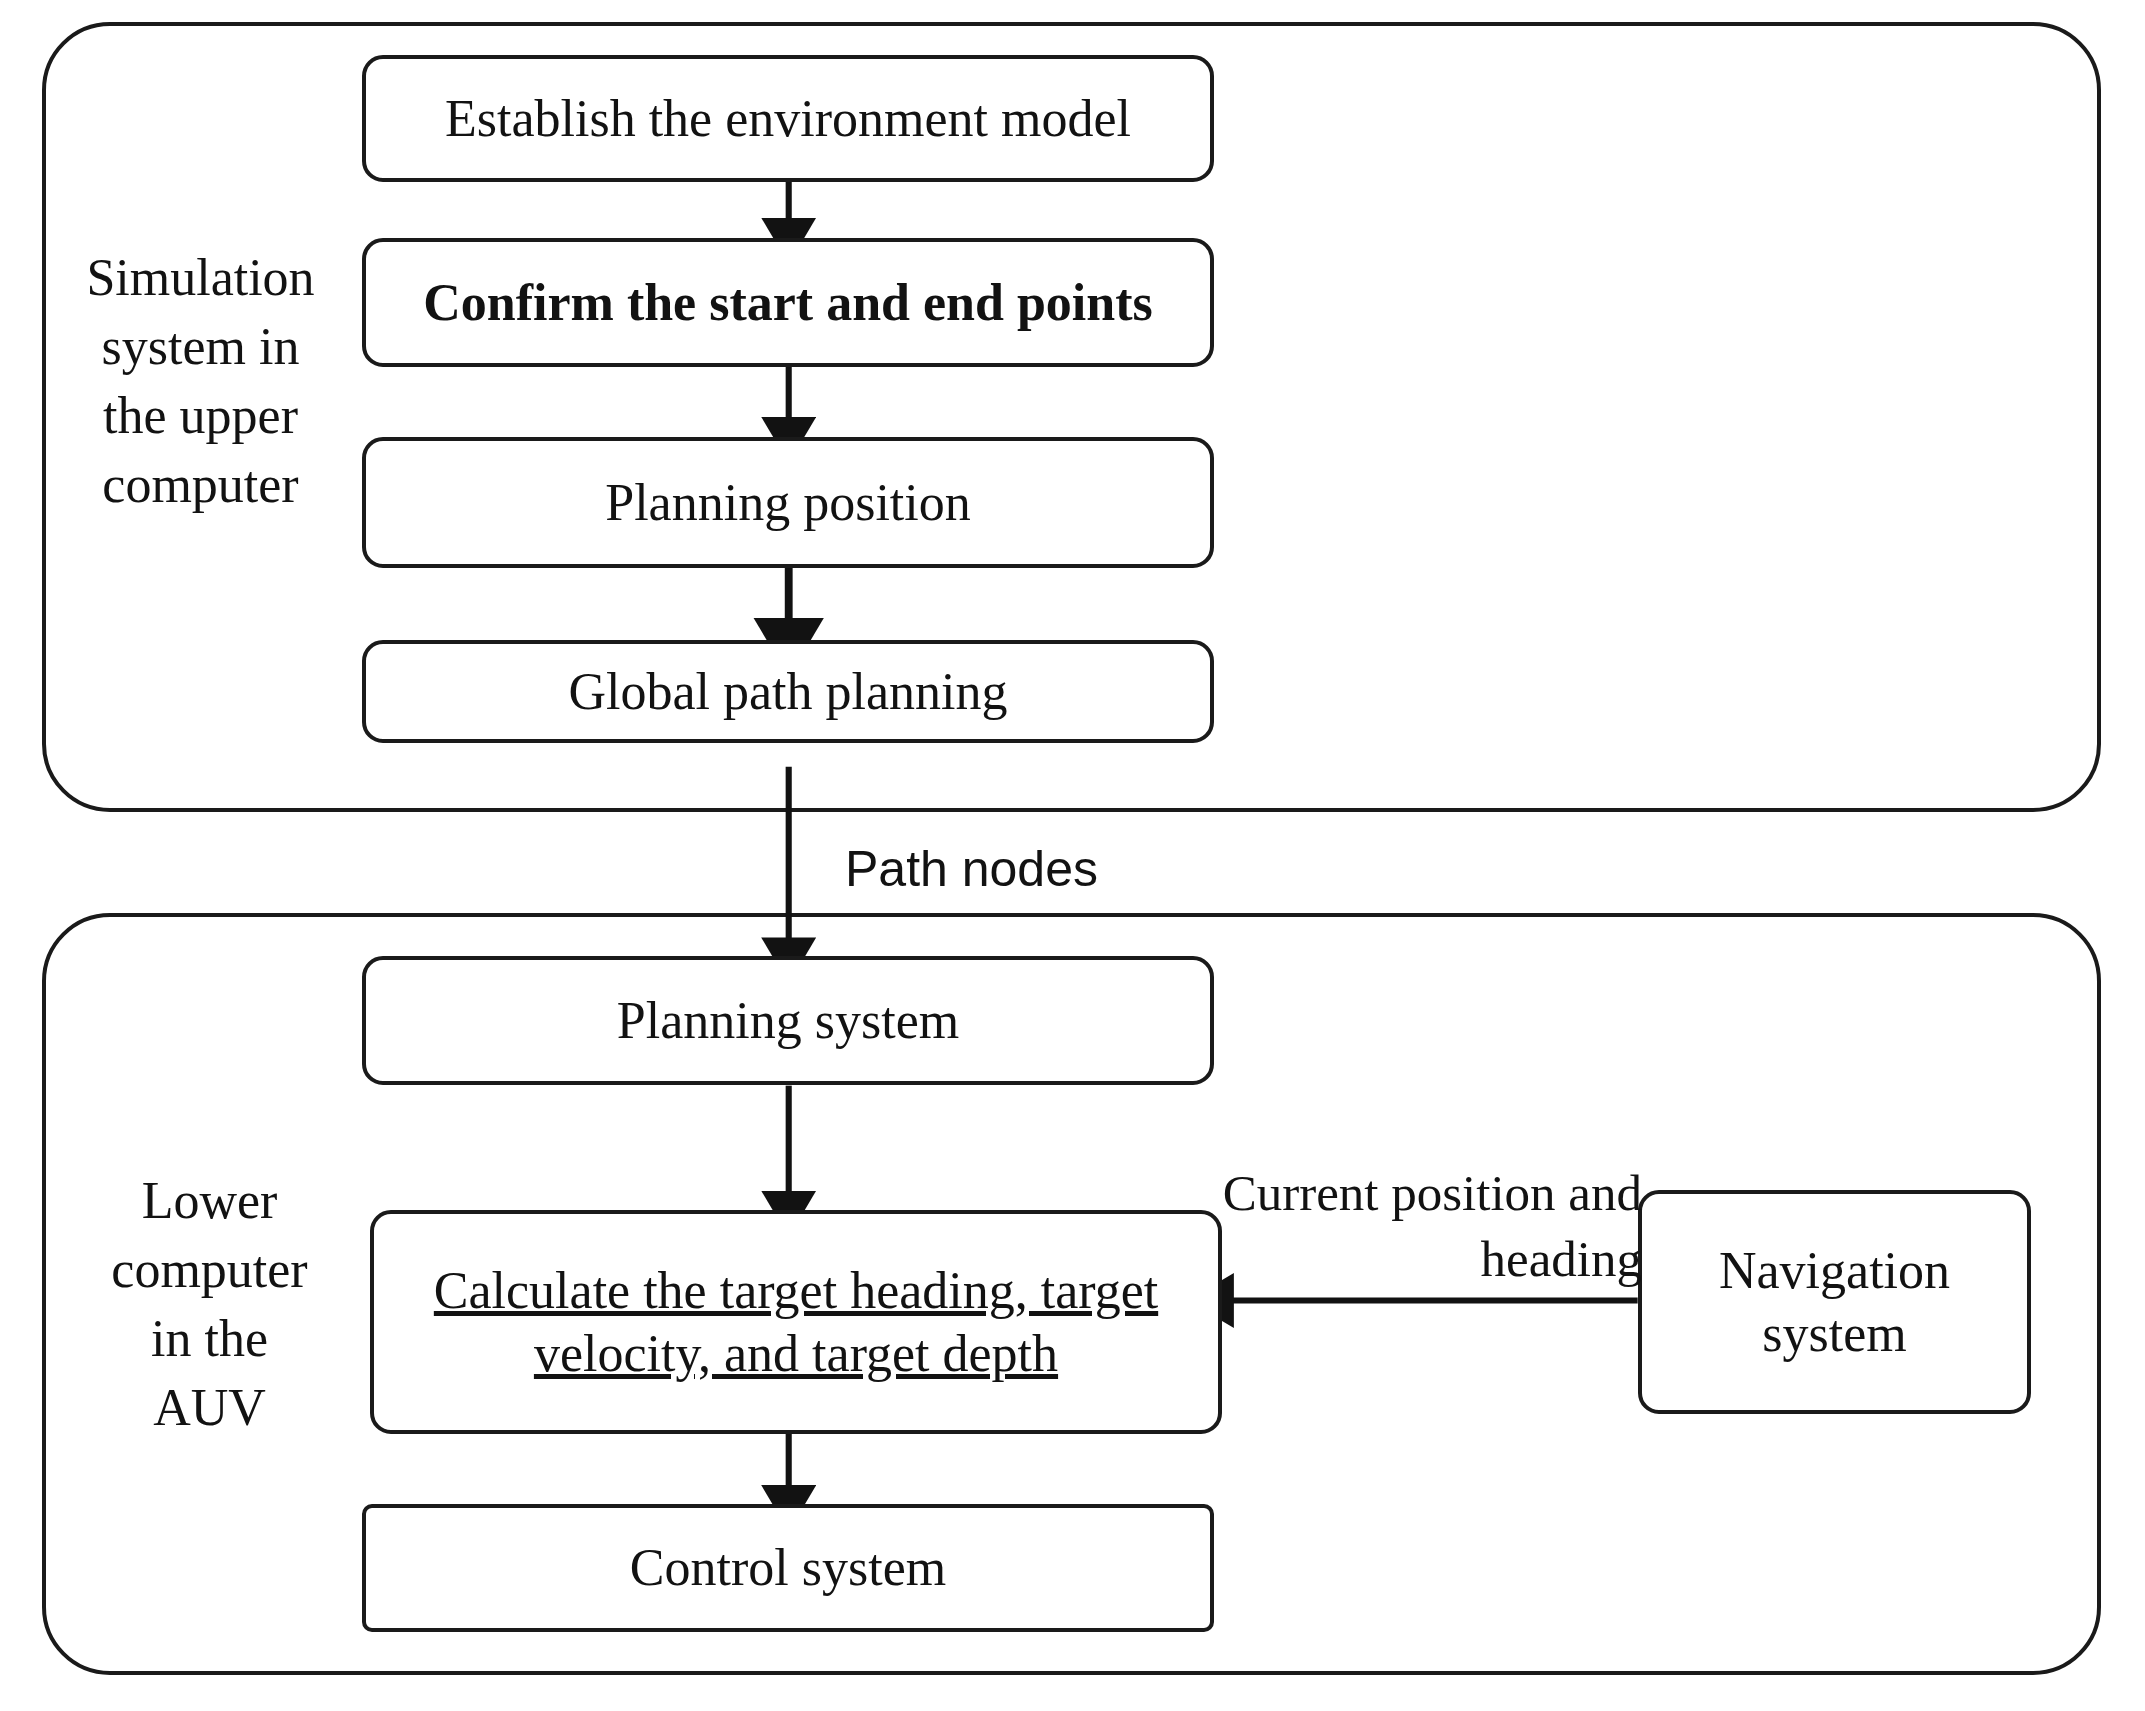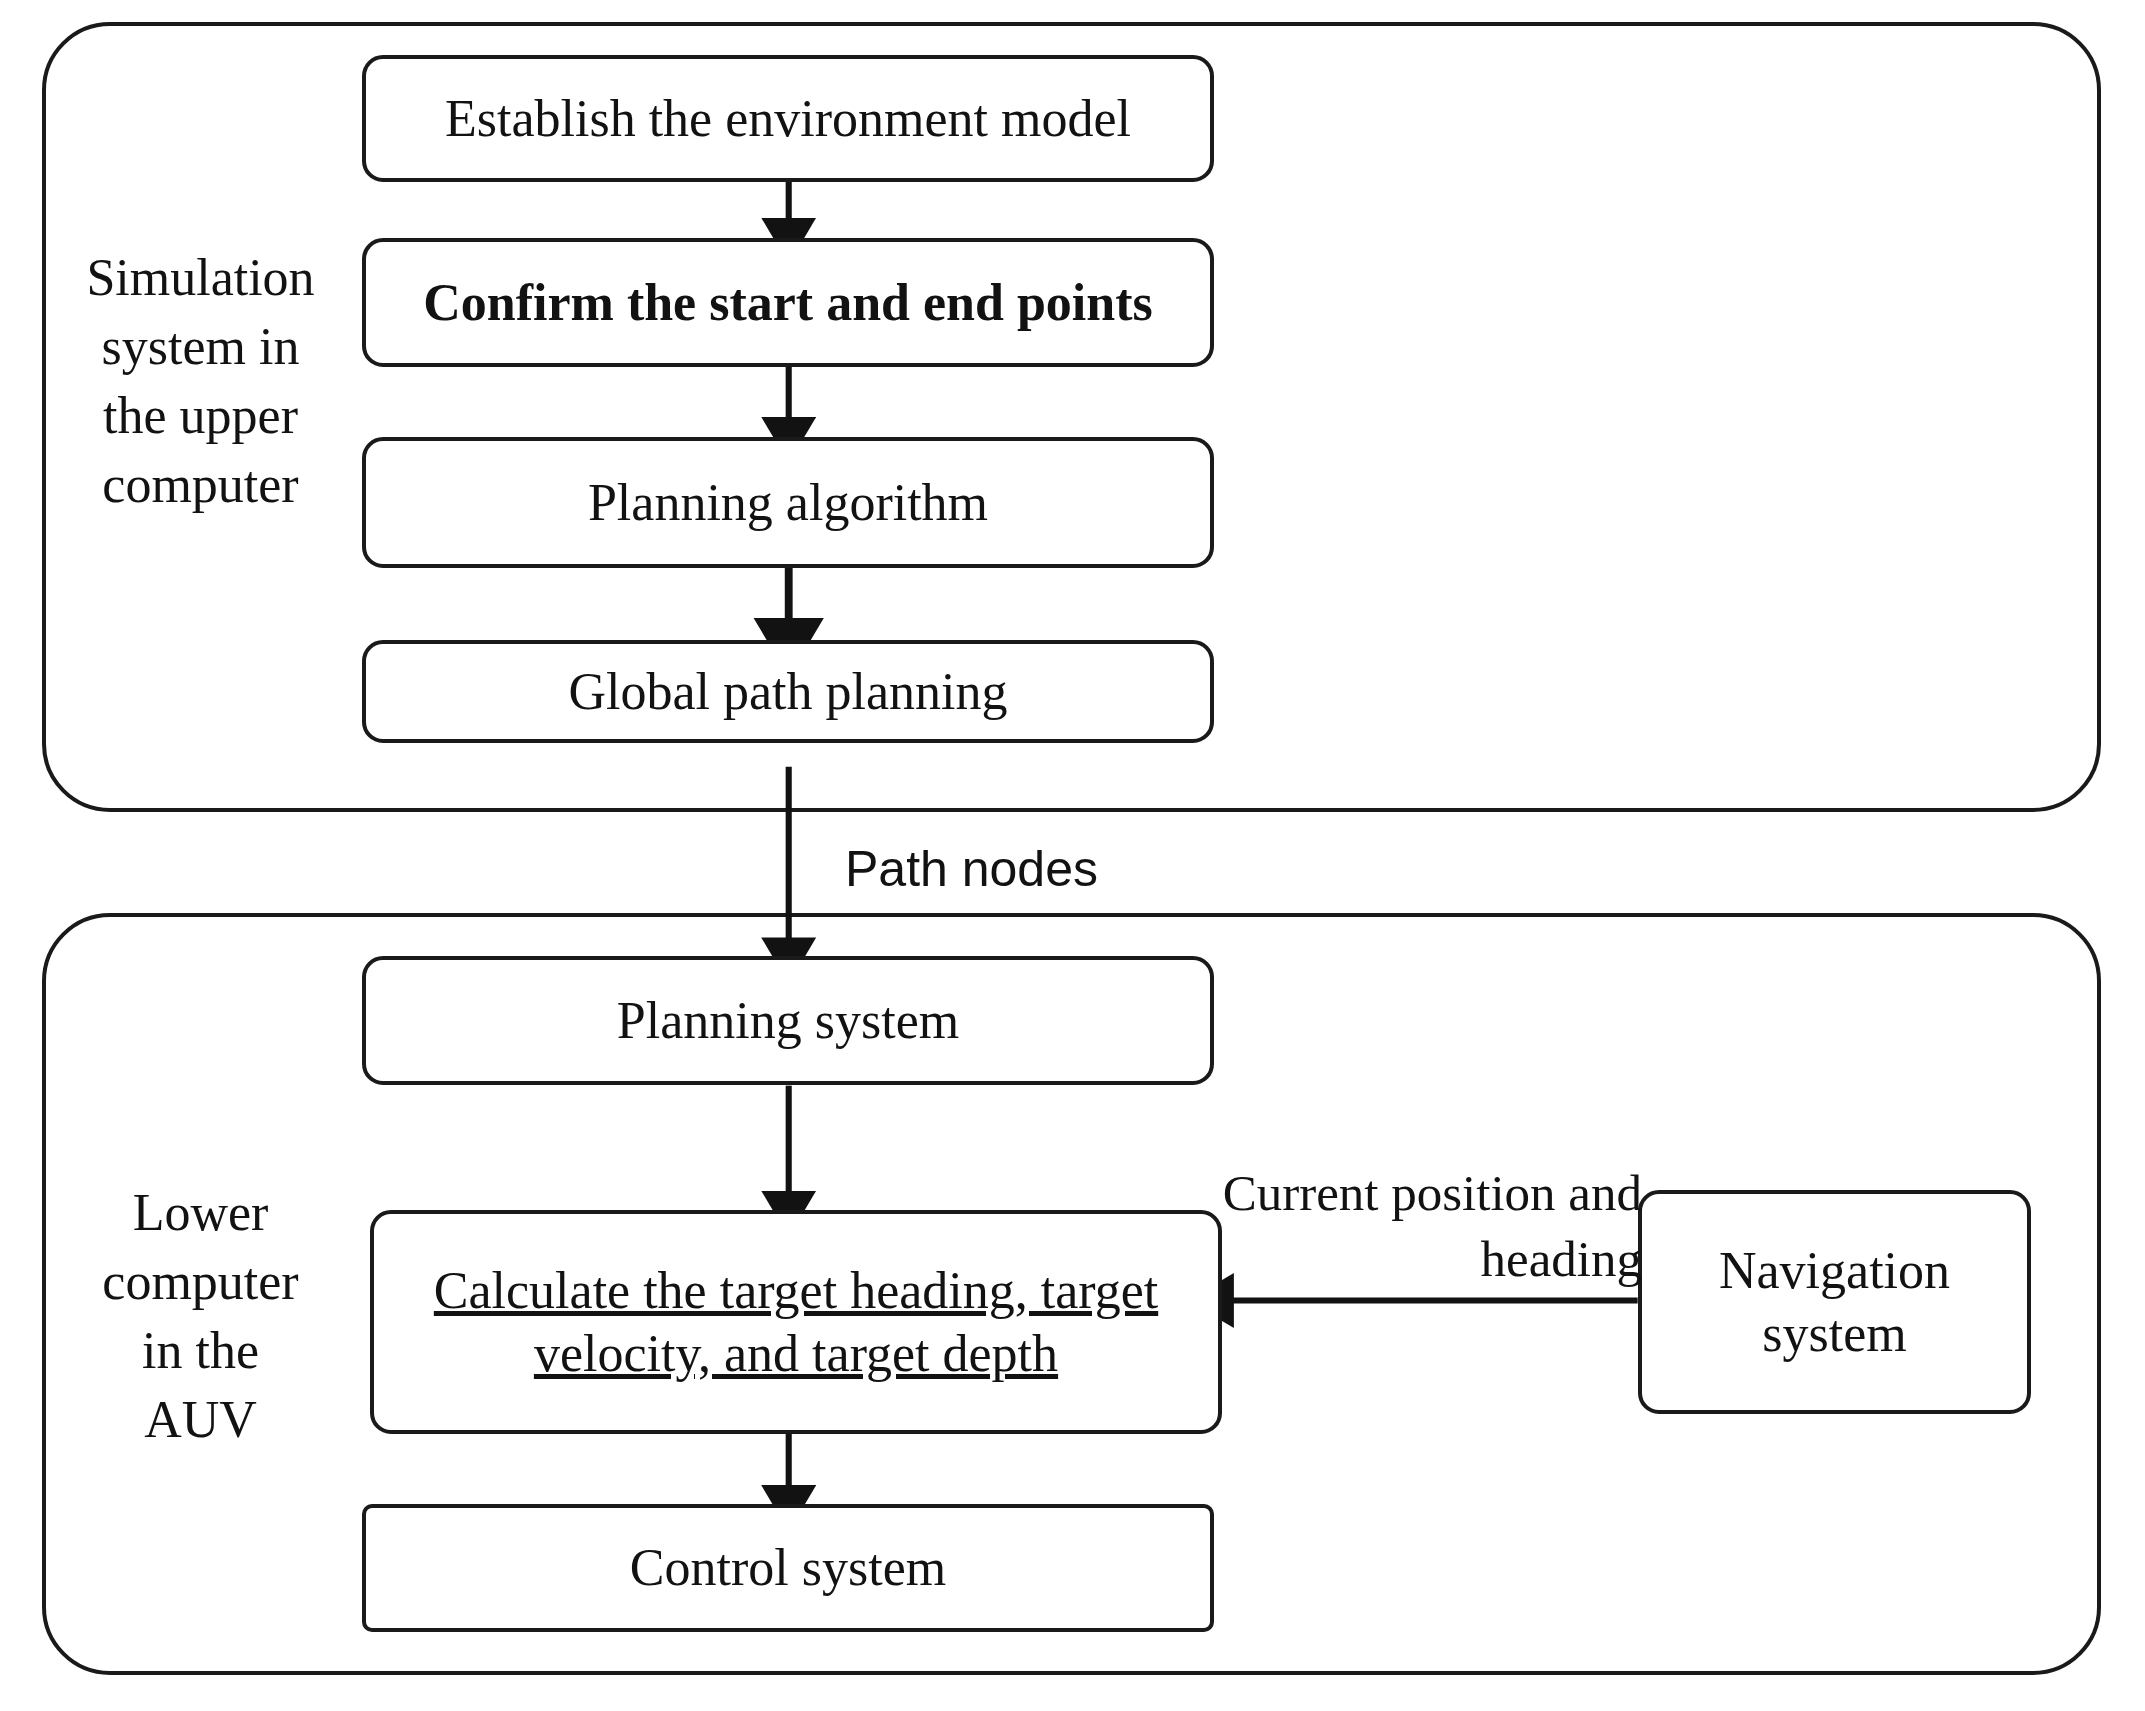--- a/index.html
+++ b/index.html
@@ -68,21 +68,21 @@
 
   <div class="group-box" style="left:42px;top:22px;width:2059px;height:790px;"></div>
 
   <div class="group-box" style="left:42px;top:913px;width:2059px;height:762px;"></div>
 
   <div class="group-label" style="left:52px;top:243px;width:297px;">Simulation
 system in
 the upper
 computer</div>
 
-  <div class="group-label" style="left:52px;top:1166px;width:297px;margin-top:12px;">Lower
+  <div class="group-label" style="left:61px;top:1166px;width:297px;">Lower
 computer
 in the
 AUV</div>
 
   <svg class="layer" viewBox="0 0 2457 1959" xmlns="http://www.w3.org/2000/svg">
     <defs>
       <marker id="ahead" markerWidth="9" markerHeight="9" refX="2.1" refY="4.5" orient="auto" markerUnits="strokeWidth">
         <path d="M0,0 L0,9 L7.6,4.5 z" fill="#121212"></path>
       </marker>
     </defs>
@@ -104,21 +104,21 @@
 
   <div class="node" style="left:362px;top:55px;width:852px;height:127px;">
     <span>Establish the environment model</span>
   </div>
 
   <div class="node" style="left:362px;top:238px;width:852px;height:129px;font-weight:bold;">
     <span>Confirm the start and end points</span>
   </div>
 
   <div class="node" style="left:362px;top:437px;width:852px;height:131px;">
-    <span>Planning algorithm</span>
+    <span>Planning position</span>
   </div>
 
   <div class="node" style="left:362px;top:640px;width:852px;height:103px;">
     <span>Global path planning</span>
   </div>
 
   <div class="node" style="left:362px;top:956px;width:852px;height:129px;">
     <span>Planning system</span>
   </div>
 

